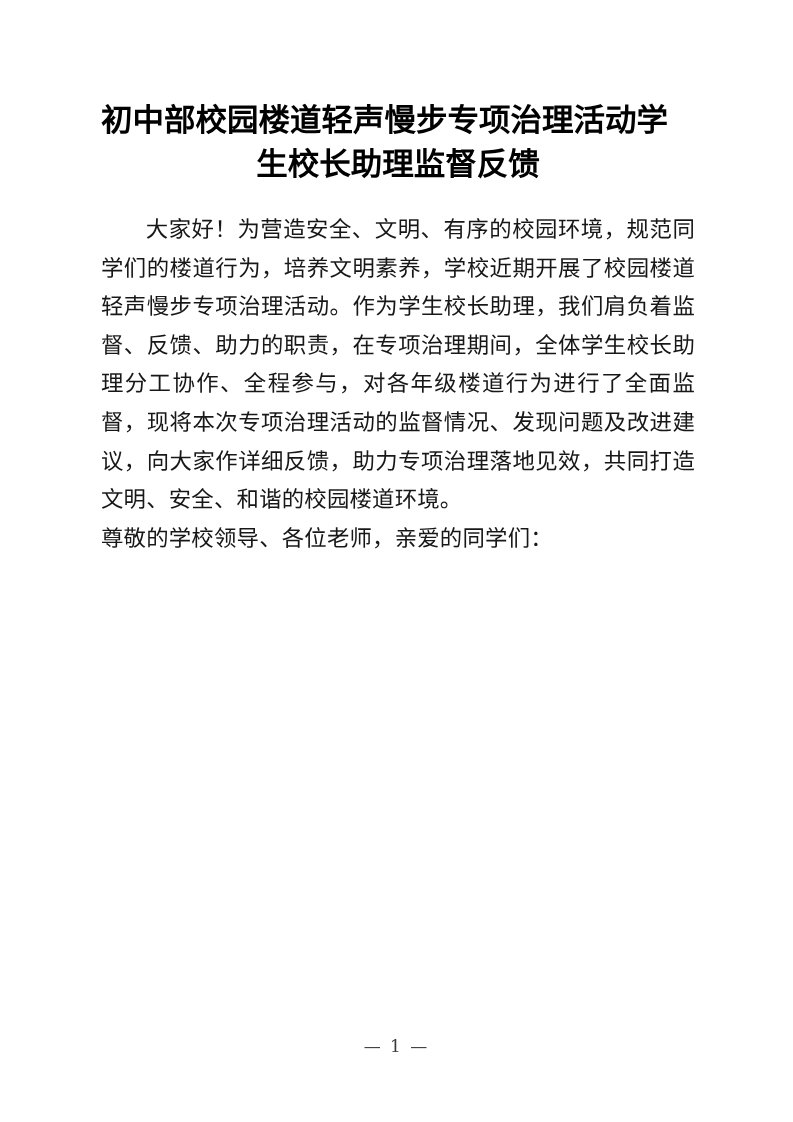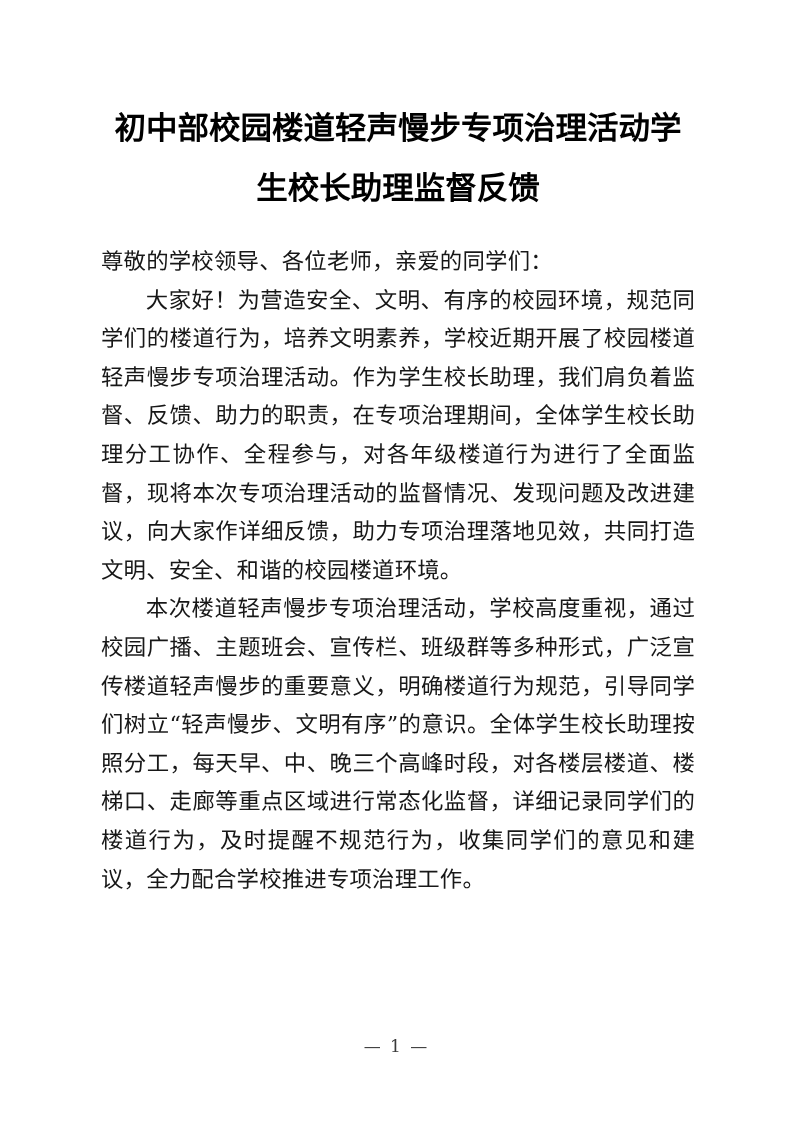--- a/index.html
+++ b/index.html
@@ -23,23 +23,22 @@
     left: 101px;
     top: 98px;
     width: 594px;
   }
 
   
   .doc-title {
     font-family: "DejaVu Sans", "Liberation Sans", sans-serif;
     font-weight: 700;
     font-size: 31.5px;
-    line-height: 60px;
+    line-height: 44px;
     color: #000000;
-    text-align: center;
     letter-spacing: 0px;
     margin: 0 0 24px 0;
     text-align-last: center;
   }
 
   
   .body-text {
     font-family: "DejaVu Serif", "Liberation Serif", serif;
     font-size: 22.4px;
     line-height: 38.6px;
@@ -83,25 +82,24 @@
 <body>
 
 <div class="page">
 
   <div class="page-body">
 
     <h1 class="doc-title">初中部校园楼道轻声慢步专项治理活动学生校长助理监督反馈</h1>
 
     <div class="body-text">
 
+      <p class="para">大家好！为营造安全、文明、有序的校园环境，规范同学们的楼道行为，培养文明素养，学校近期开展了校园楼道轻声慢步专项治理活动。作为学生校长助理，我们肩负着监督、反馈、助力的职责，在专项治理期间，全体学生校长助理分工协作、全程参与，对各年级楼道行为进行了全面监督，现将本次专项治理活动的监督情况、发现问题及改进建议，向大家作详细反馈，助力专项治理落地见效，共同打造文明、安全、和谐的校园楼道环境。</p>
+
       <p class="para no-indent">尊敬的学校领导、各位老师，亲爱的同学们：</p>
 
-      <p class="para">大家好！为营造安全、文明、有序的校园环境，规范同学们的楼道行为，培养文明素养，学校近期开展了校园楼道轻声慢步专项治理活动。作为学生校长助理，我们肩负着监督、反馈、助力的职责，在专项治理期间，全体学生校长助理分工协作、全程参与，对各年级楼道行为进行了全面监督，现将本次专项治理活动的监督情况、发现问题及改进建议，向大家作详细反馈，助力专项治理落地见效，共同打造文明、安全、和谐的校园楼道环境。</p>
-
-      <p class="para">本次楼道轻声慢步专项治理活动，学校高度重视，通过校园广播、主题班会、宣传栏、班级群等多种形式，广泛宣传楼道轻声慢步的重要意义，明确楼道行为规范，引导同学们树立“轻声慢步、文明有序”的意识。全体学生校长助理按照分工，每天早、中、晚三个高峰时段，对各楼层楼道、楼梯口、走廊等重点区域进行常态化监督，详细记录同学们的楼道行为，及时提醒不规范行为，收集同学们的意见和建议，全力配合学校推进专项治理工作。</p>
 
 
     </div>
   </div>
 
   <div class="page-footer">— 1 —</div>
 
 </div>
 
 </body></html>

